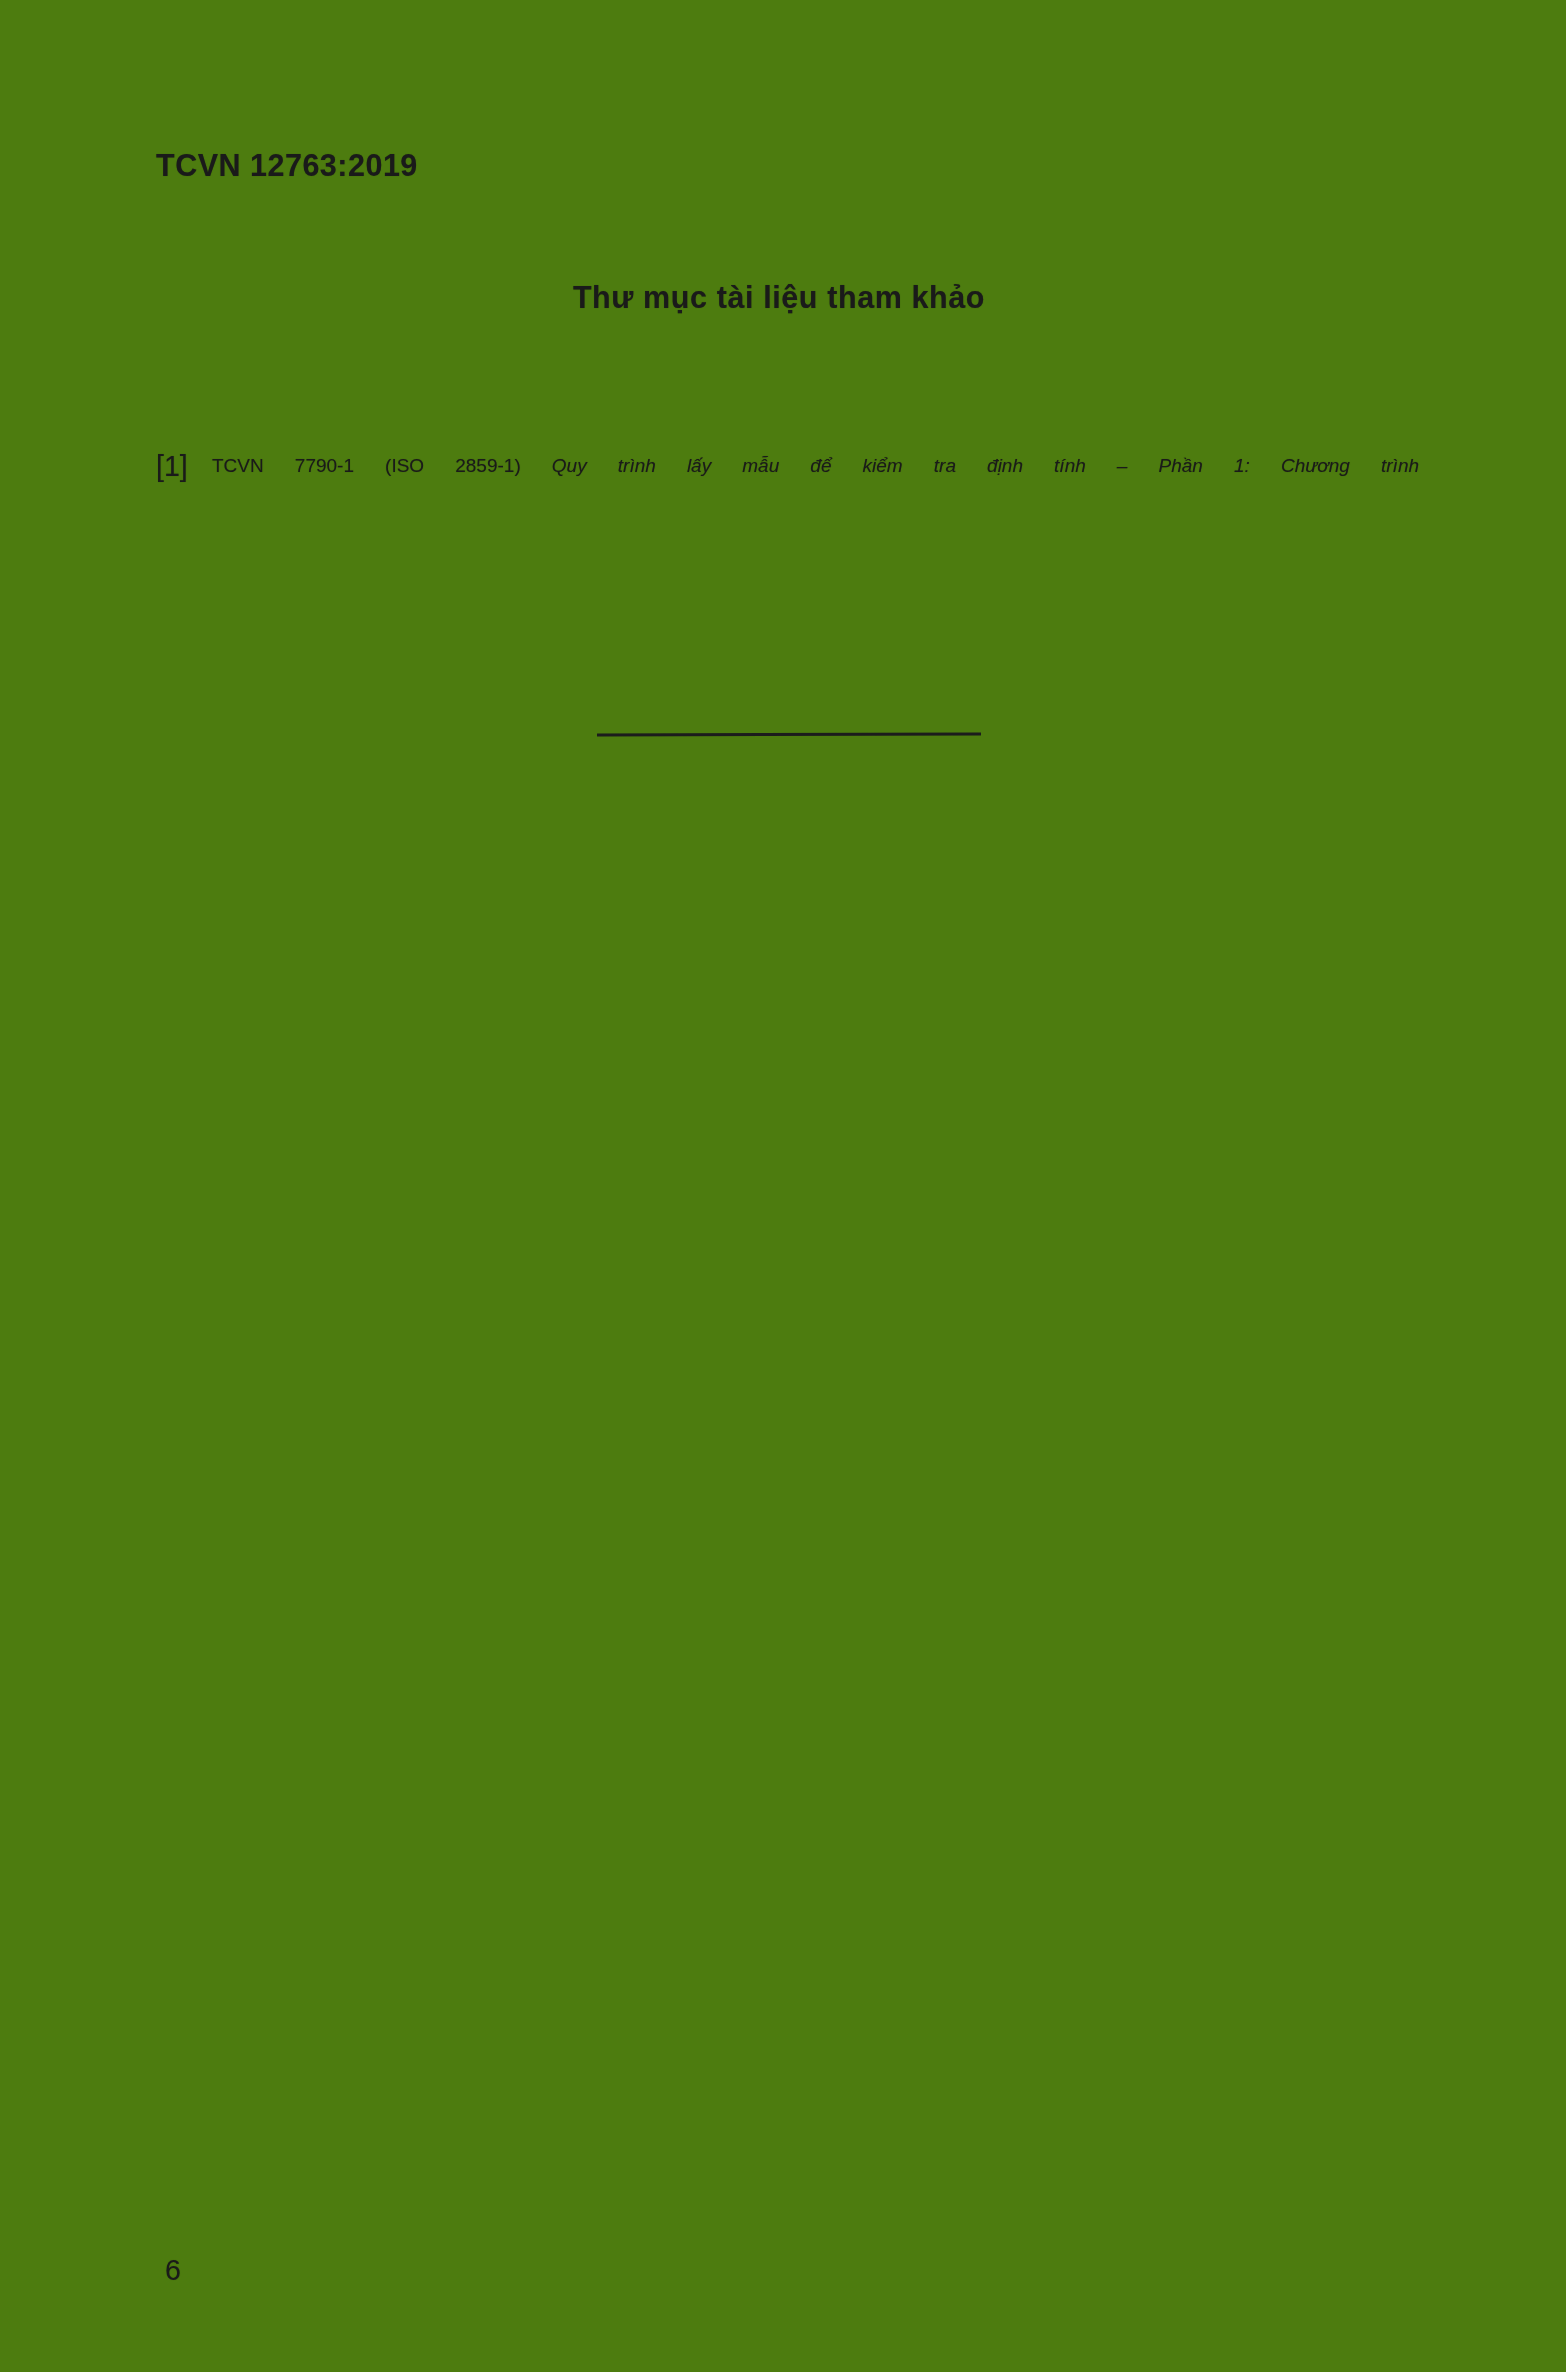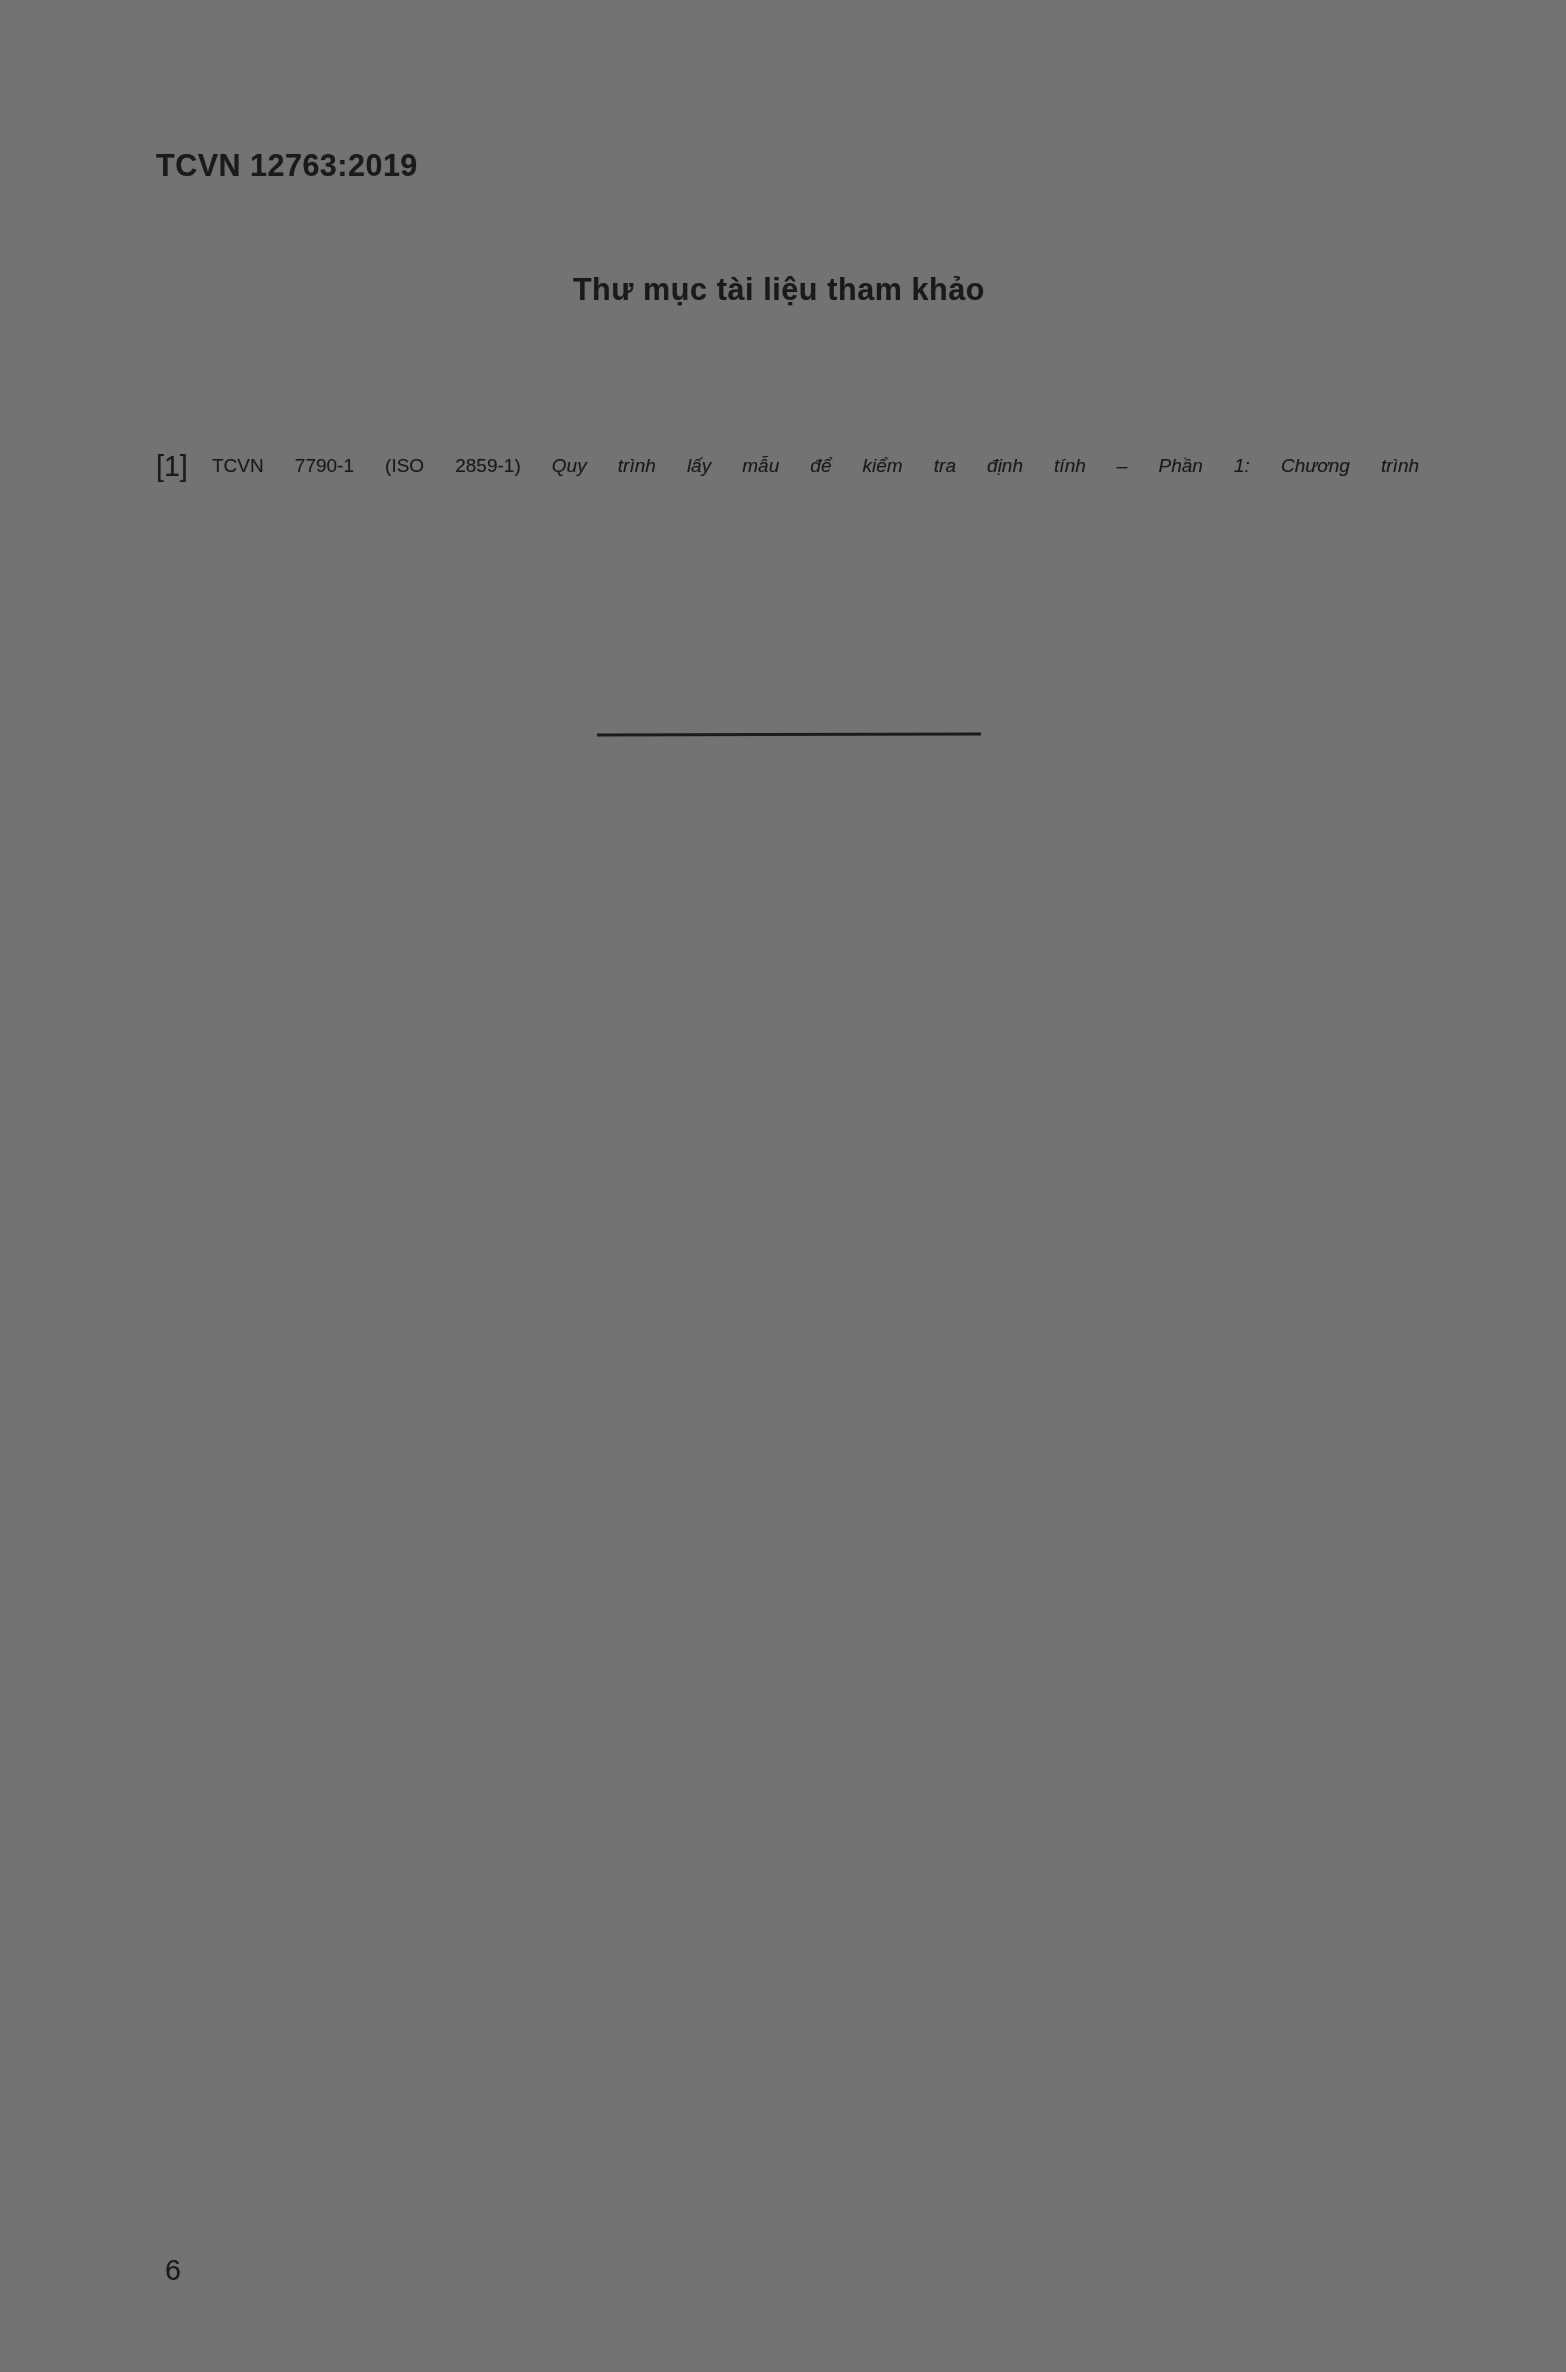--- a/index.html
+++ b/index.html
@@ -4,42 +4,42 @@
 <style>
   html, body {
     margin: 0;
     padding: 0;
     background: #ffffff;
   }
   .page {
     position: relative;
     width: 1566px;
     height: 2372px;
-    background: #737373;
+    background: #4d7c0f;
     font-family: "Liberation Sans", sans-serif;
     color: #1a1a1a;
     text-shadow: 0 0 1px rgba(0,0,0,0.30); 
     overflow: hidden;
     text-decoration: underline;
   }
   .doc-header {
     position: absolute;
     left: 156px;
     top: 148px;
     font-size: 30.5px;
     font-weight: bold;
     letter-spacing: 0.5px;
     white-space: nowrap;
   }
   .section-title {
     position: absolute;
     left: 0;
     right: 8px;
     top: 264px;
-    margin: 8px;
+    margin: 16px;
     text-align: center;
     font-size: 30.5px;
     font-weight: bold;
     letter-spacing: 0.6px;
   }
   .reference {
     position: absolute;
     left: 156px;
     top: 440px;
     width: 1263px;

